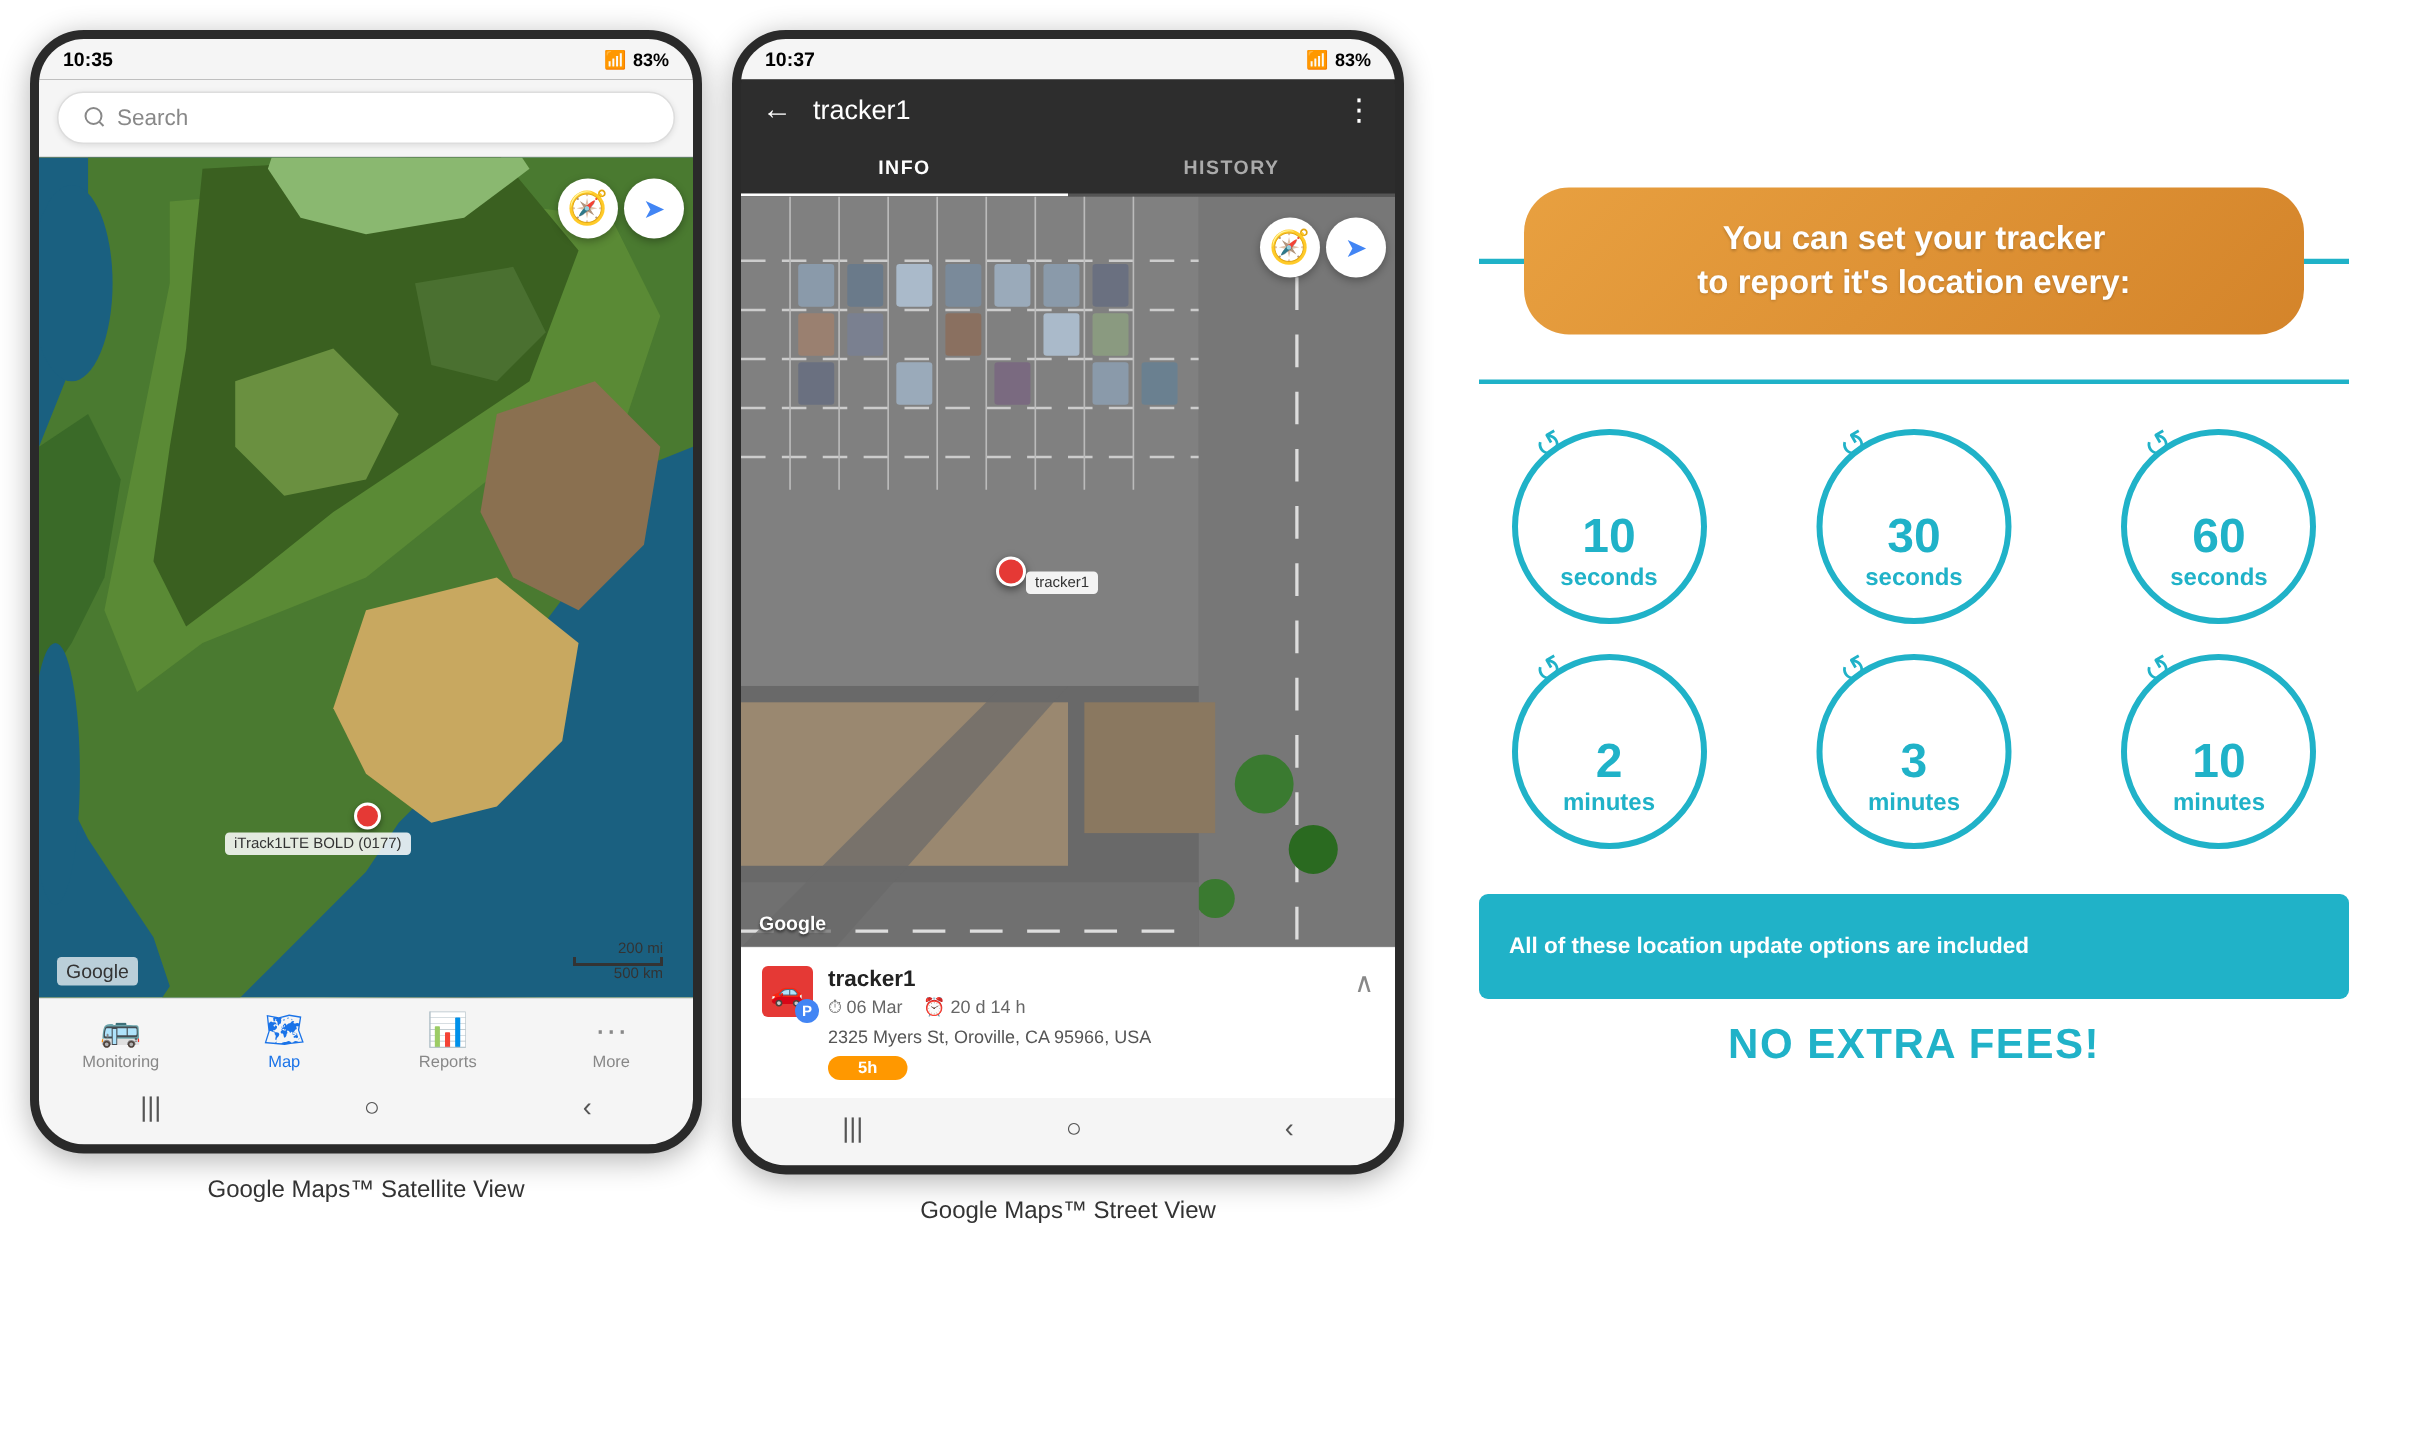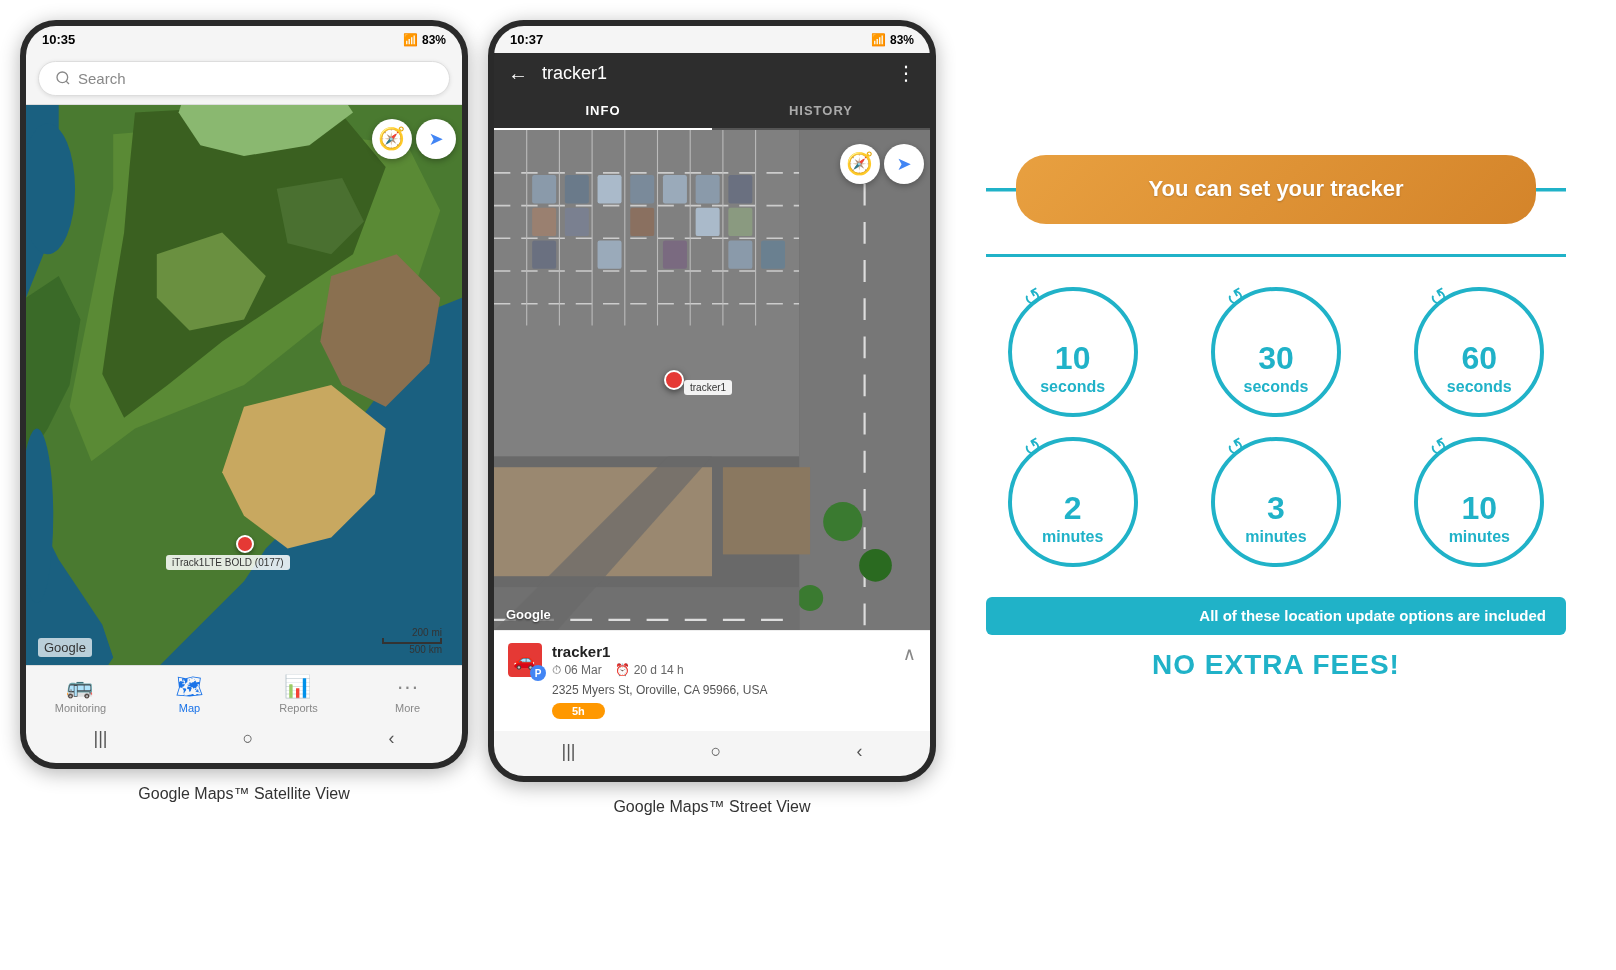--- a/index.html
+++ b/index.html
@@ -492,22 +492,22 @@
       font-size: 16px;
       font-weight: 600;
       color: #20b2c8;
       display: block;
     }
 
     
     .bottom-banner {
       background: #20b2c8;
       border-radius: 6px;
-      padding: 10px 20px;
-      text-align: right;
+      padding: 26px 20px;
+      text-align: left;
       margin-bottom: 14px;
     }
 
     .banner-text {
       color: #fff;
       font-size: 15px;
       font-weight: 600;
     }
 
     .no-fees-text {
@@ -597,21 +597,21 @@
         </svg>
 
         <div class="map-nav-btn compass-btn">
           <span style="font-size:22px;">🧭</span>
         </div>
         <div class="map-nav-btn location-btn">
           <span style="font-size:18px; color:#4285f4;">➤</span>
         </div>
 
         <div class="map-marker" style="left: 210px; top: 430px;"></div>
-        <div class="marker-label" style="left: 140px; top: 450px;">iTrack1LTE BOLD (0177)</div>
+        <div class="marker-label" style="left: 124px; top: 450px;">iTrack1LTE BOLD (0177)</div>
 
         <div class="google-watermark">Google</div>
 
         <div class="scale-bar">
           <span>200 mi</span>
           <div class="scale-line"></div>
           <span>500 km</span>
         </div>
       </div>
 
@@ -775,20 +775,21 @@
   </div>
 
   <div class="infographic-panel">
     <div class="infographic-inner">
 
       <div style="position:relative; display:flex; align-items:center; margin-bottom:30px;justify-content:flex-end;">
         <div style="flex:0 0 30px; height:3px; background:#20b2c8;"></div>
         <div class="headline-box" style="flex:1; margin:0;">
           <div class="headline-text">
             <span>You can set your tracker</span><br>
+            <span>to report it's location every:</span>
           </div>
         </div>
         <div style="flex:0 0 30px; height:3px; background:#20b2c8;"></div>
       </div>
 
       <div class="teal-line"></div>
 
       <div class="circles-grid">
 
         <div class="circle-item">

